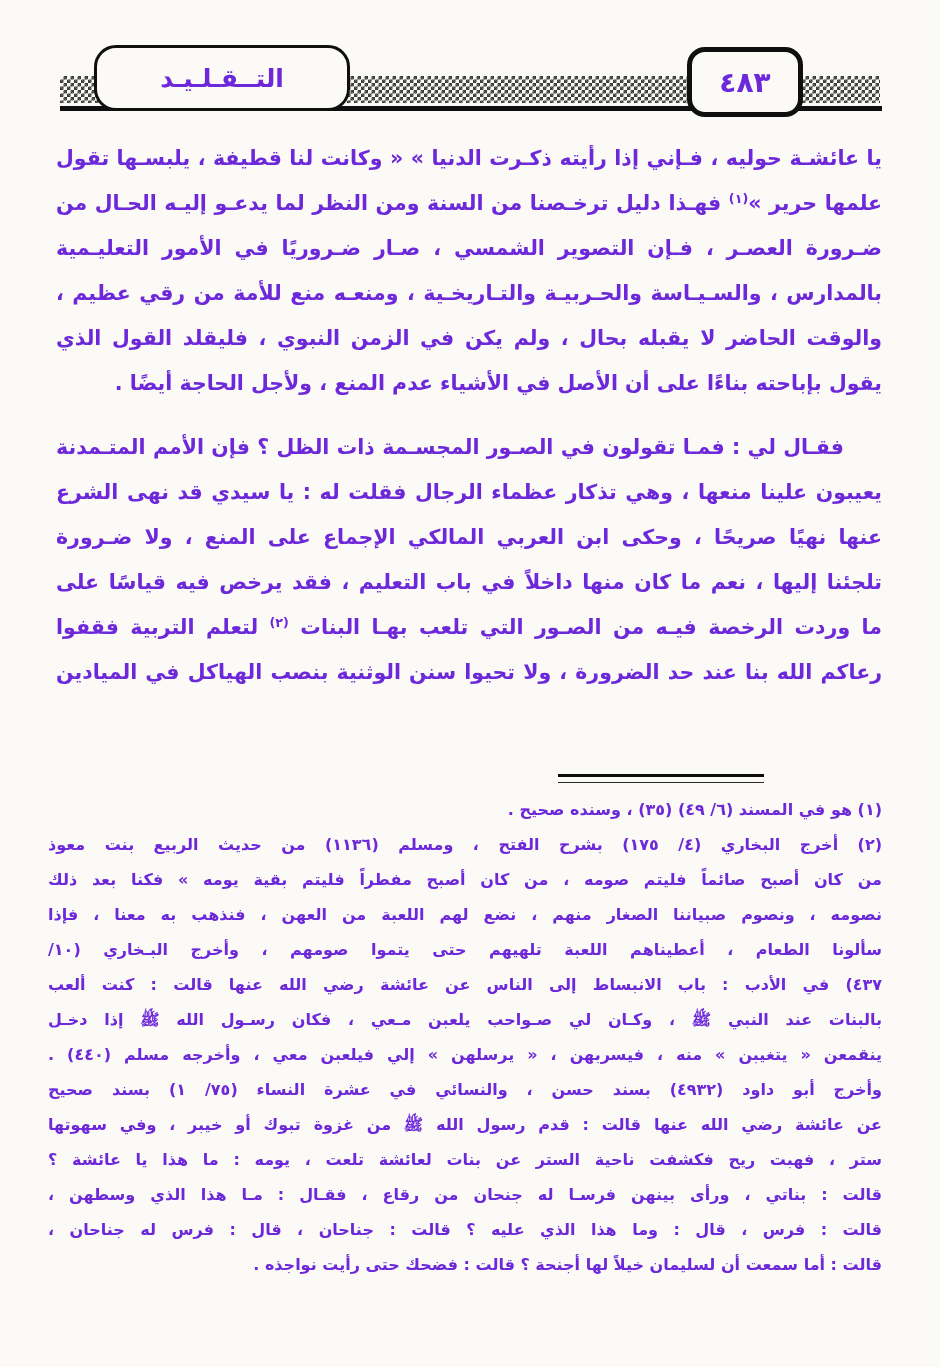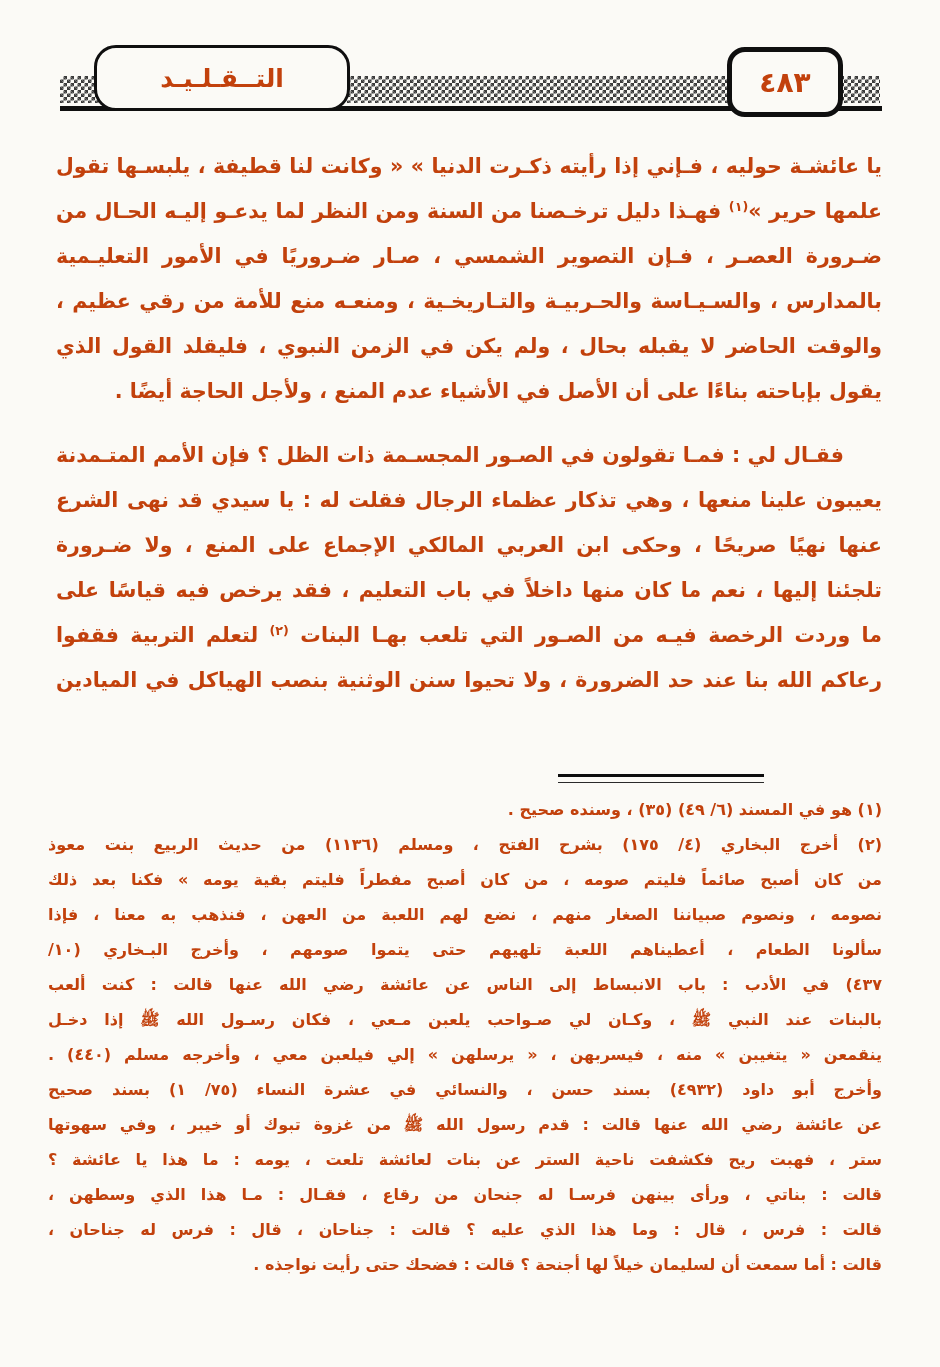--- a/index.html
+++ b/index.html
@@ -1,43 +1,43 @@
 <!DOCTYPE html>
 <html lang="ar"><head>
 <meta charset="utf-8">
 <style>
   html,body{margin:0;padding:0;background:#ffffff;}
   .page{
     position:relative;width:940px;height:1367px;margin:0 auto;
-    background:#fbfaf6;color:#c2410c;direction:rtl;
+    background:#fbfaf6;color:#6d28d9;direction:rtl;
     font-family:"DejaVu Sans",sans-serif;overflow:hidden;
   }
   
   .band{
     position:absolute;left:60px;right:60px;top:76px;height:27px;
     background-image:
       linear-gradient(45deg,#3b3b3b 25%,transparent 25%,transparent 75%,#3b3b3b 75%),
       linear-gradient(45deg,#3b3b3b 25%,transparent 25%,transparent 75%,#3b3b3b 75%);
     background-size:7px 7px;background-position:0 0,3.5px 3.5px;
   }
   .rule{position:absolute;left:60px;right:58px;top:106px;height:5px;background:#0f0f0f;}
   .titlebox{
     position:absolute;left:94px;top:45px;width:250px;height:60px;
     background:#fbfaf6;border:3.5px solid #0f0f0f;border-radius:22px;
     display:flex;align-items:center;justify-content:center;
     font-size:25px;font-weight:700;letter-spacing:1px;
   }
   .numbox{
-    position:absolute;left:727px;top:47px;width:106px;height:60px;
+    position:absolute;left:687px;top:47px;width:106px;height:60px;
     background:#fbfaf6;border:5px solid #0f0f0f;border-radius:18px;
     display:flex;align-items:center;justify-content:center;
     font-size:28px;font-weight:700;
   }
   
-  .bodytext{position:absolute;top:144px;right:58px;left:56px;}
+  .bodytext{position:absolute;top:136px;right:58px;left:56px;}
   .para2{margin-top:19px;}
   .bl{
     height:45px;line-height:45px;font-size:20.5px;font-weight:700;
     overflow:hidden;text-align:justify;text-align-last:justify;
   }
   .bl.e{text-align-last:right;}
   .bl.ind1{padding-right:38px;}
   .bl.ind2{padding-right:60px;}
   .fnref{
     font-size:0.62em;font-weight:700;position:relative;top:-0.55em;

